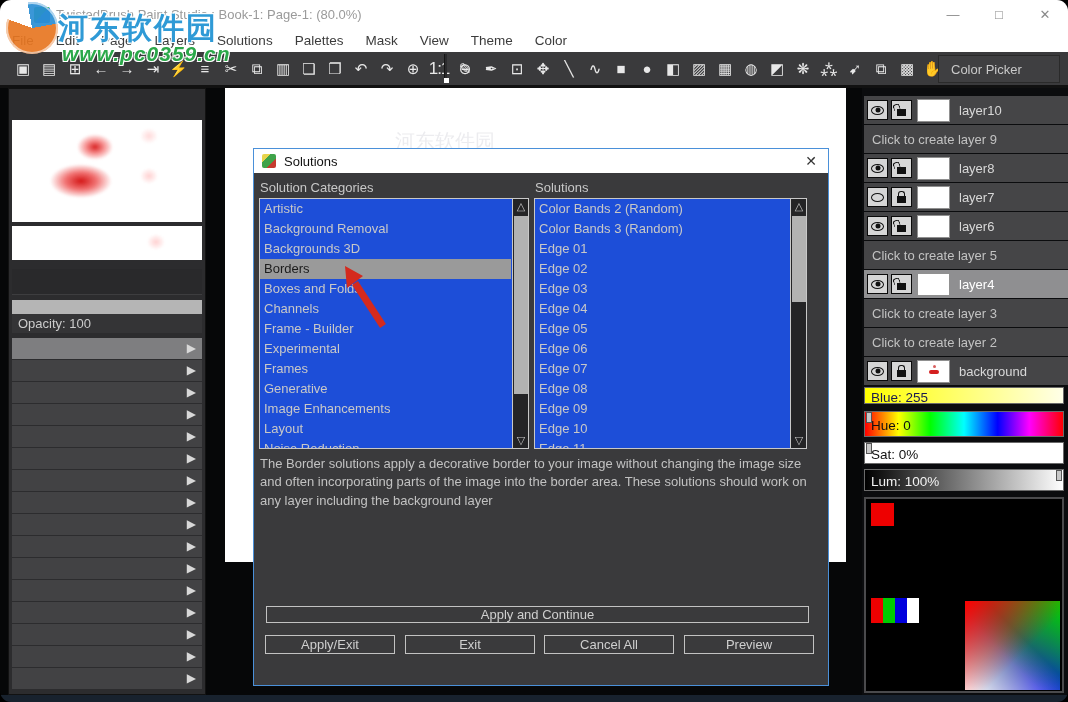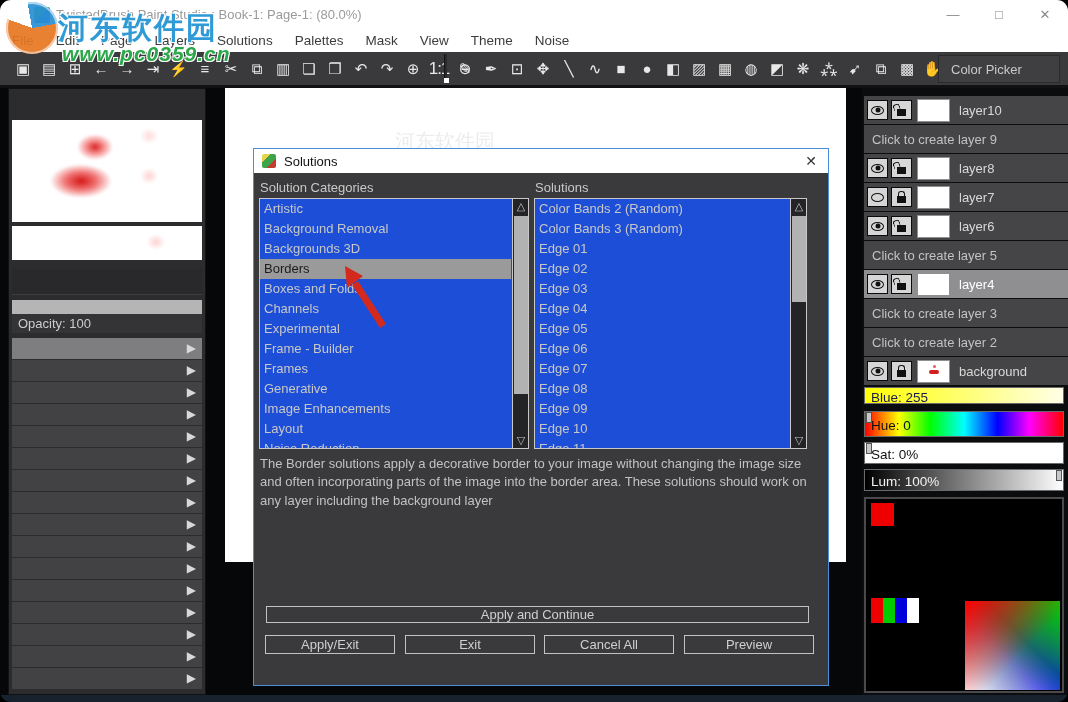--- a/index.html
+++ b/index.html
@@ -182,21 +182,21 @@
 
   <span class="menu-item">File</span>
       <span class="menu-item">Edit</span>
       <span class="menu-item">Page</span>
       <span class="menu-item">Layers</span>
       <span class="menu-item">Solutions</span>
       <span class="menu-item">Palettes</span>
       <span class="menu-item">Mask</span>
       <span class="menu-item">View</span>
       <span class="menu-item">Theme</span>
-      <span class="menu-item">Noise</span>
+      <span class="menu-item">Color</span>
     </div>
 
   <div class="toolbar">
     <div class="tb-group tb-left">
 
     <span class="tb-icon">▣</span>
         <span class="tb-icon">▤</span>
         <span class="tb-icon">⊞</span>
         <span class="tb-icon">←</span>
         <span class="tb-icon">→</span>
@@ -440,22 +440,22 @@
     <div class="list-label lbl-sol">Solutions</div>
 
     <div class="sol-list list-cat">
 
     <div class="sol-item">Artistic</div>
         <div class="sol-item">Background Removal</div>
         <div class="sol-item">Backgrounds 3D</div>
         <div class="sol-item selected">Borders</div>
         <div class="sol-item">Boxes and Folds</div>
         <div class="sol-item">Channels</div>
+        <div class="sol-item">Frame - Builder</div>
         <div class="sol-item">Experimental</div>
-        <div class="sol-item">Frame - Builder</div>
         <div class="sol-item">Frames</div>
         <div class="sol-item">Generative</div>
         <div class="sol-item">Image Enhancements</div>
         <div class="sol-item">Layout</div>
         <div class="sol-item">Noise Reduction</div>
       </div>
     <div class="sol-list list-cat" style="background:transparent; border-color:transparent; pointer-events:none;">
       <div class="vscroll" style="pointer-events:auto;">
         <div class="vs-arrow vs-up">△</div>
         <div class="vs-thumb thumb-cat"></div>

